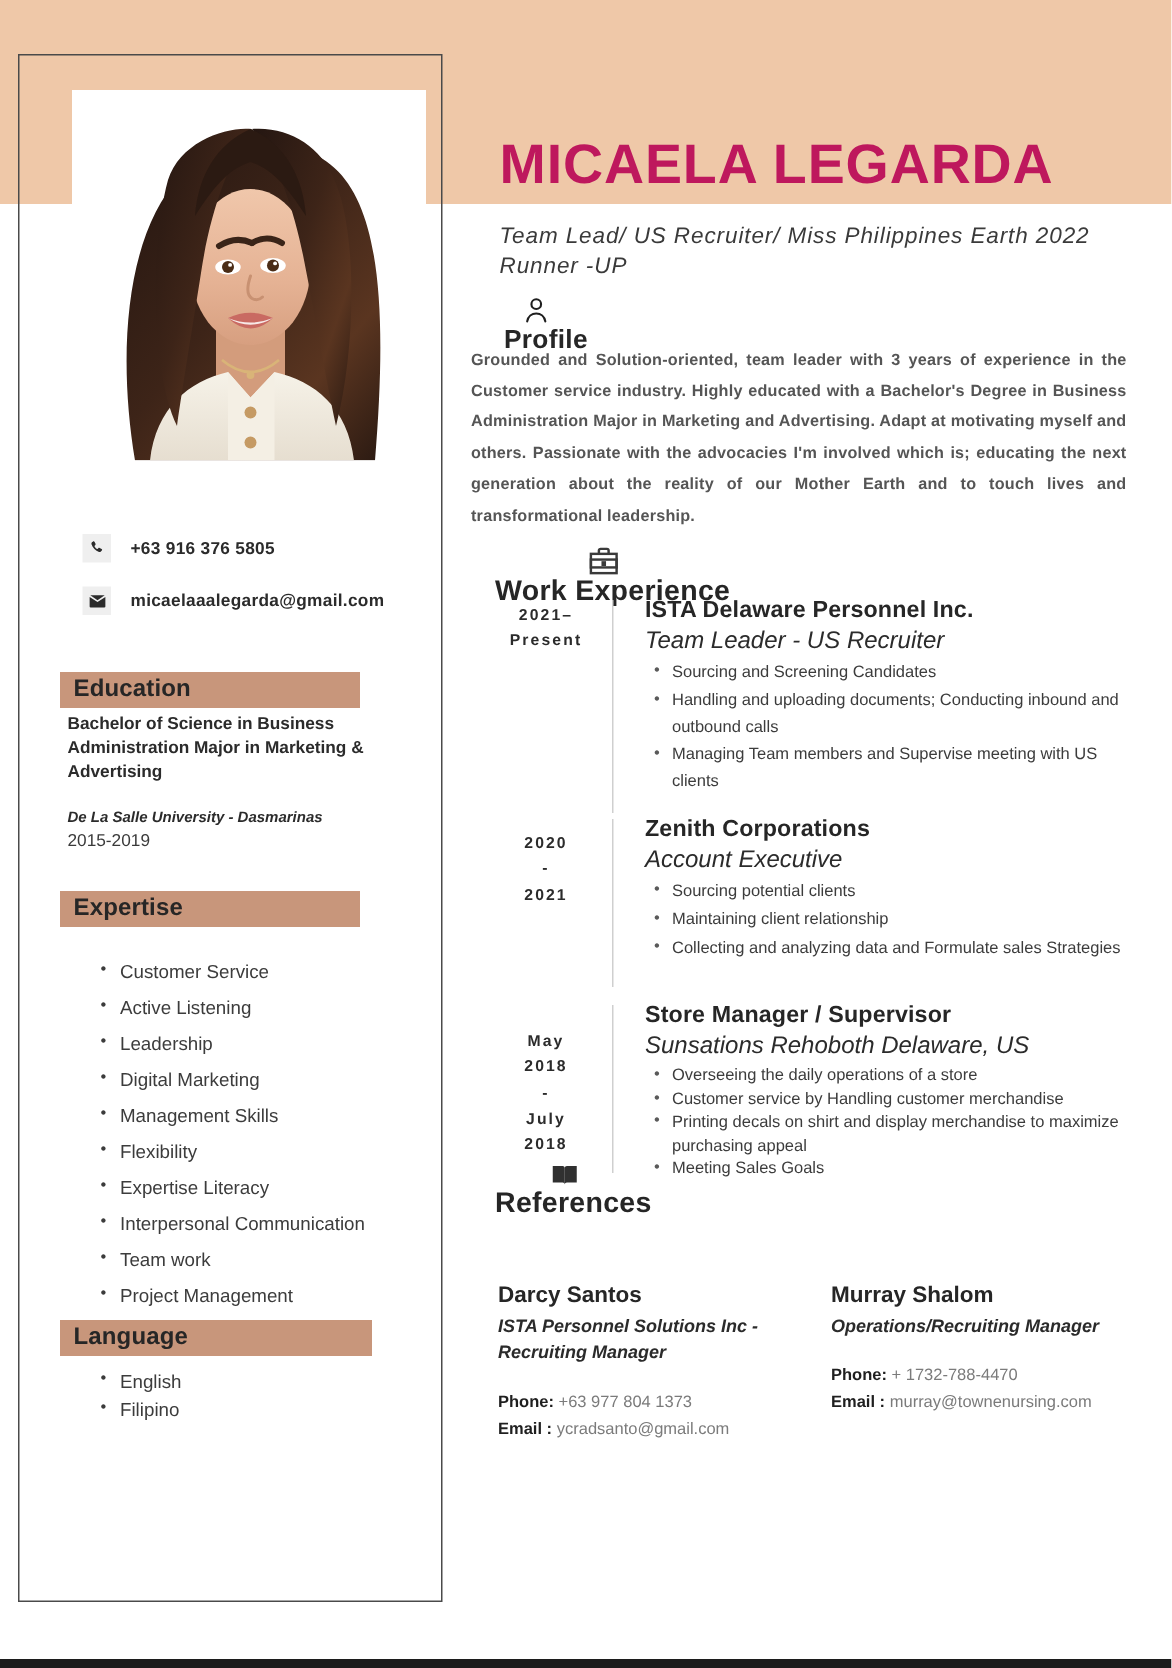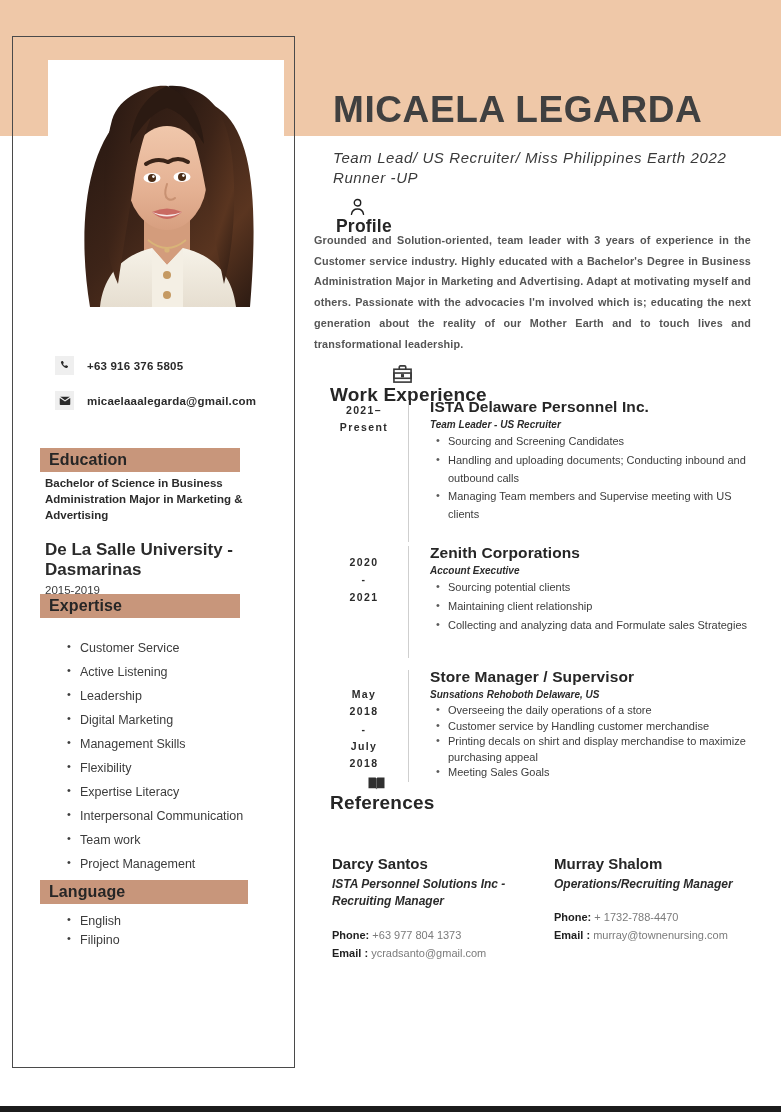--- a/index.html
+++ b/index.html
@@ -116,22 +116,23 @@
     width: 230px;
   }
   .edu-degree {
     font-size: 11.5px;
     font-weight: bold;
     color: #2b2b2b;
     line-height: 1.38;
     margin: 0 0 4px 0;
   }
   .edu-school {
-    font-size: 17px;
-    font-weight: bold;
+    font-size: 10px;
+    font-weight: bold;
+    font-style: italic;
     color: #2b2b2b;
     margin: 16px 0 4px 0;
   }
   .edu-years {
     font-size: 11.5px;
     color: #3a3a3a;
     margin: 0;
   }
 
   
@@ -161,21 +162,21 @@
   #list-language  { left: 58px; top: 915px; width: 200px; }
   #list-language li { margin-bottom: 6px; }
 
   
   .name {
     position: absolute;
     left: 333px;
     top: 91px;
     font-size: 37px;
     font-weight: bold;
-    color: #404040;
+    color: #be185d;
     letter-spacing: 0.6px;
     line-height: 1;
     margin: 0;
   }
   .tagline {
     position: absolute;
     left: 333px;
     top: 148px;
     width: 425px;
     font-size: 15px;
@@ -254,22 +255,22 @@
     flex: 1 1 auto;
   }
   .job-company {
     font-size: 15.5px;
     font-weight: bold;
     color: #262626;
     margin: 0 0 3px 0;
     letter-spacing: 0.1px;
   }
   .job-role {
-    font-size: 10px;
-    font-weight: bold;
+    font-size: 16px;
+    font-weight: normal;
     font-style: italic;
     color: #2b2b2b;
     margin: 0 0 3px 0;
   }
   ul.job-list {
     margin: 0;
     padding: 0 0 0 18px;
     list-style: none;
   }
   ul.job-list li {

